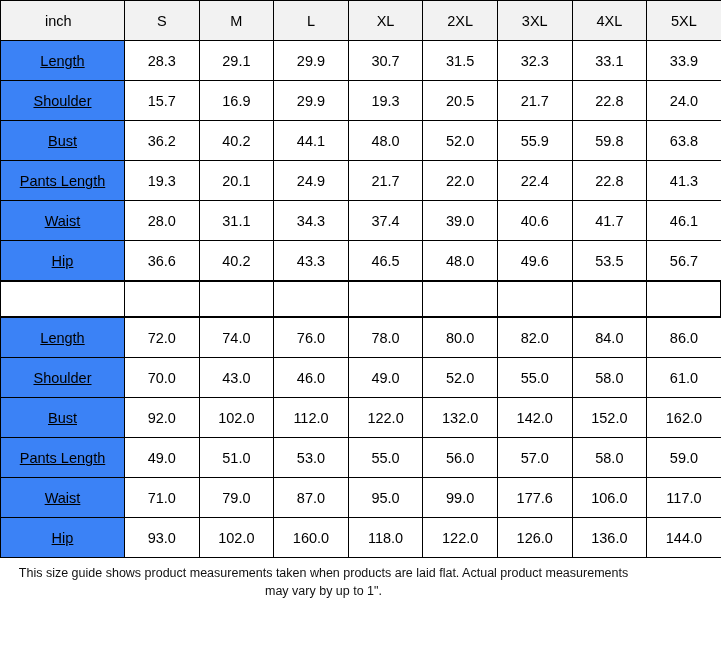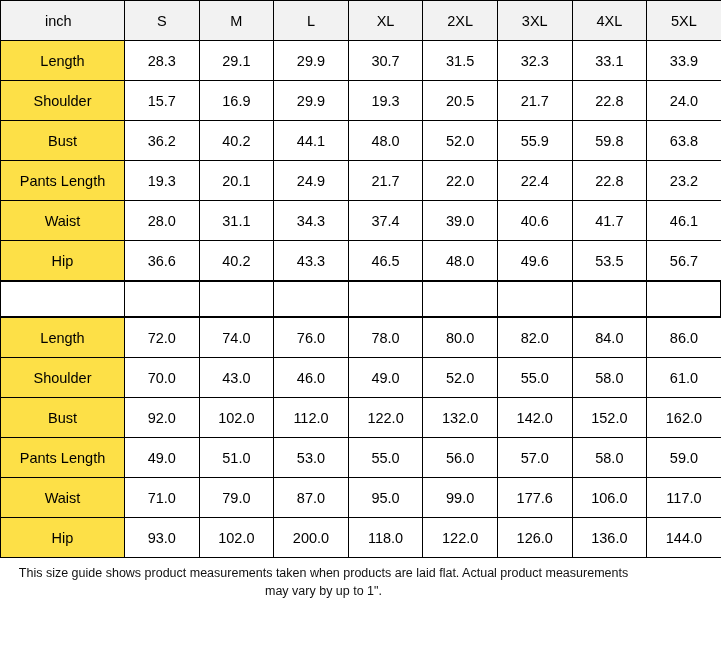--- a/index.html
+++ b/index.html
@@ -28,22 +28,23 @@
     border: 1px solid #000000;
     height: 40px;
     text-align: center;
     vertical-align: middle;
     font-size: 14.5px;
     padding: 0;
     box-sizing: border-box;
     background: #ffffff;
   }
   table.size-table td.rowhead {
-    background: #fde047;
+    background: #3b82f6;
     width: 124px;
+    text-decoration: underline;
   }
   table.size-table td.colhead {
     background: #f2f2f2;
   }
   table.size-table td.unit {
     background: #f2f2f2;
     text-align: left;
     padding-left: 44px;
   }
   
@@ -144,21 +145,21 @@
       </tr>
       <tr>
         <td class="rowhead">Pants Length</td>
         <td>19.3</td>
         <td>20.1</td>
         <td>24.9</td>
         <td>21.7</td>
         <td>22.0</td>
         <td>22.4</td>
         <td>22.8</td>
-        <td>23.2</td>
+        <td>41.3</td>
       </tr>
       <tr>
         <td class="rowhead">Waist</td>
         <td>28.0</td>
         <td>31.1</td>
         <td>34.3</td>
         <td>37.4</td>
         <td>39.0</td>
         <td>40.6</td>
         <td>41.7</td>
@@ -255,21 +256,21 @@
         <td>95.0</td>
         <td>99.0</td>
         <td>177.6</td>
         <td>106.0</td>
         <td>117.0</td>
       </tr>
       <tr>
         <td class="rowhead">Hip</td>
         <td>93.0</td>
         <td>102.0</td>
-        <td>200.0</td>
+        <td>160.0</td>
         <td>118.0</td>
         <td>122.0</td>
         <td>126.0</td>
         <td>136.0</td>
         <td>144.0</td>
       </tr>
     </tbody>
   </table>
 
   <div class="footnote">

